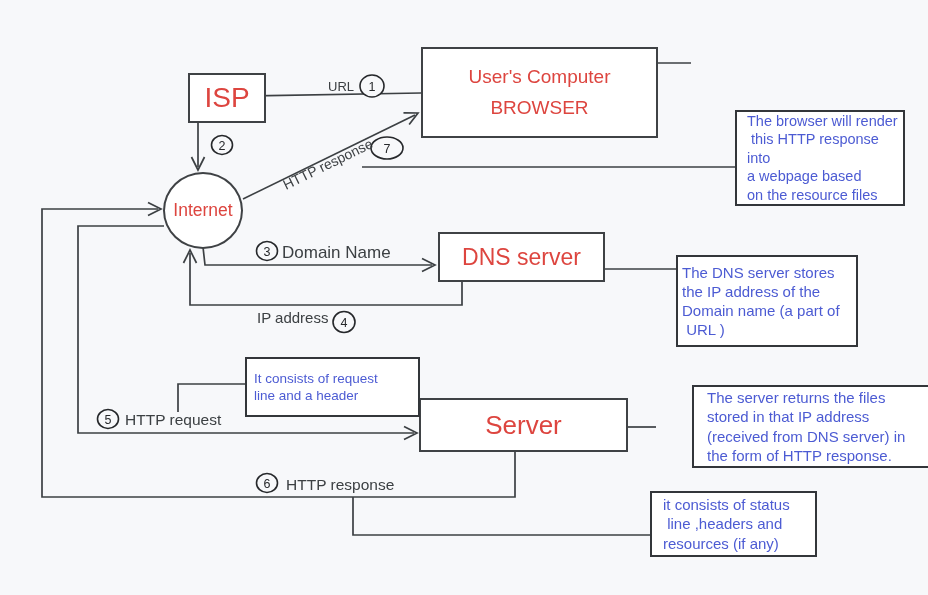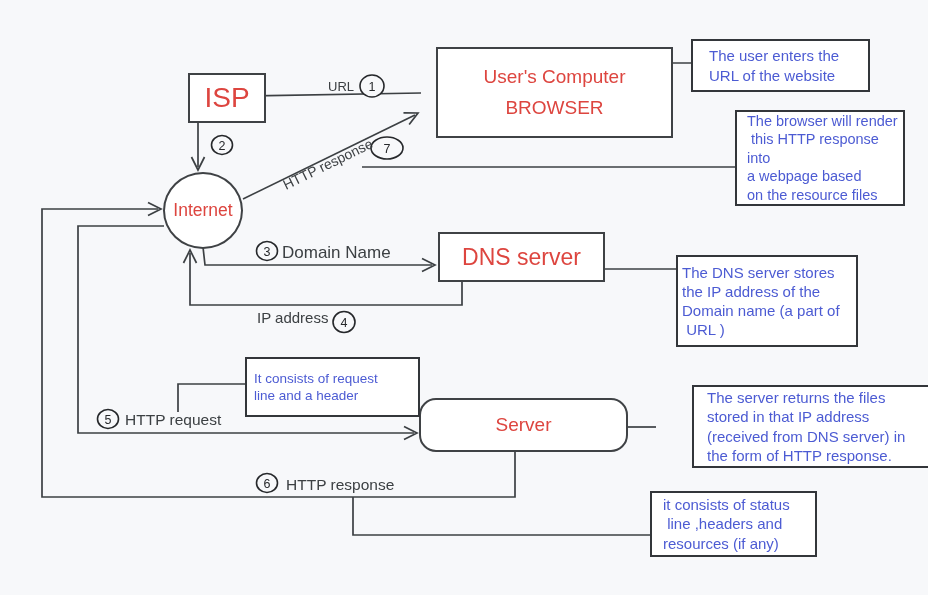--- a/index.html
+++ b/index.html
@@ -18,25 +18,25 @@
   .lbl-domain { font-size:17px; }
   .lbl-ip { font-size:15px; }
   .lbl-req, .lbl-resp { font-size:15.5px; }
   .lbl-resp7 { font-size:14px; }
   .entity {
     position:absolute; box-sizing:border-box; background:var(--white);
     border:2px solid #3f4245; color:var(--red);
     display:flex; align-items:center; justify-content:center; text-align:center;
   }
   .entity.circle { border-radius:50%; }
-  .browser { flex-direction:column; justify-content:space-evenly; padding:8px 0; font-size:19px;margin-left:15px; }
+  .browser { flex-direction:column; justify-content:space-evenly; padding:8px 0; font-size:19px; }
   .isp { font-size:28px; }
   .internet { font-size:17.5px; }
   .dns { font-size:23px; }
-  .server { font-size:19px;border-radius:17px; }
+  .server { font-size:26px; }
   .note {
     position:absolute; box-sizing:border-box; background:var(--white);
     border:2px solid #33363a; color:var(--blue);
     display:flex; align-items:center;
     font-size:15px; line-height:1.27; white-space:pre-wrap;
   }
   .note-url      { left:691px; top:39px;  width:179px; height:53px; padding-left:16px; }
   .note-render   { left:735px; top:110px; width:170px; height:96px; padding-left:10px; font-size:14.5px; }
   .note-dns      { left:676px; top:255px; width:182px; height:92px; padding-left:4px; }
   .note-request  { left:245px; top:357px; width:175px; height:60px; padding-left:7px; font-size:13.5px; }
@@ -162,24 +162,20 @@
   </div>
 
   <div class="entity dns dns-box">
     <span>DNS server</span>
   </div>
 
   <div class="entity server server-box">
     <span>Server</span>
   </div>
 
-  <div class="note note-url">
-    <span>The user enters the
-URL of the website</span>
-  </div>
   <div class="note note-render">
     <span>The browser will render
  this HTTP response into
 a webpage based
 on the resource files</span>
   </div>
   <div class="note note-dns">
     <span>The DNS server stores
 the IP address of the
 Domain name (a part of

